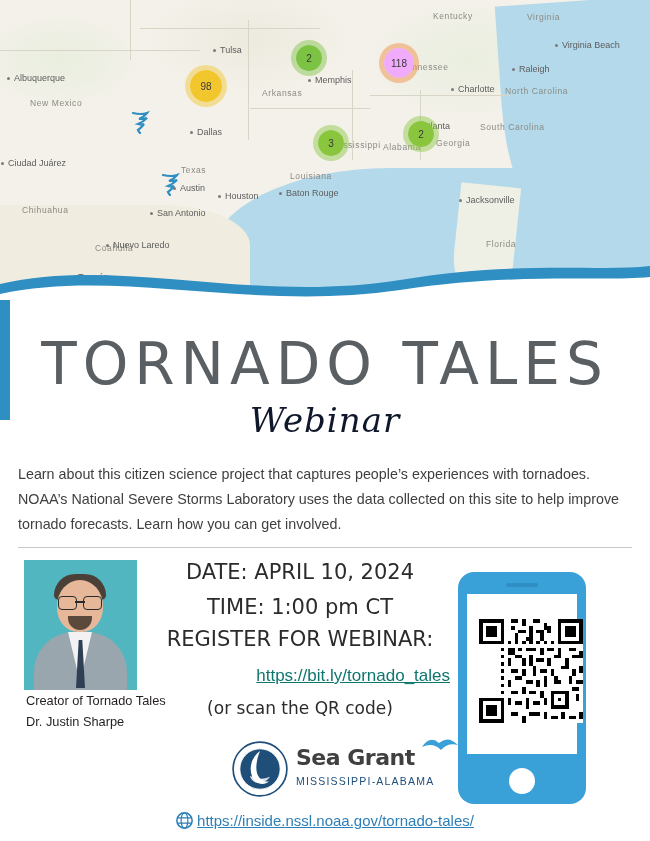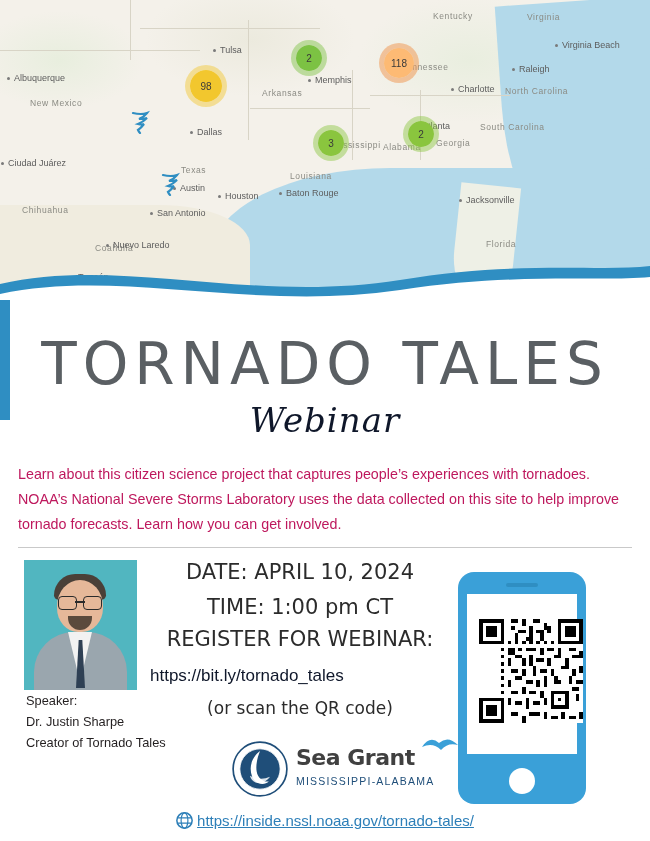--- a/index.html
+++ b/index.html
@@ -157,21 +157,21 @@
   }
 
   
   .blurb {
     position: absolute;
     top: 462px;
     left: 18px;
     width: 614px;
     font-size: 14.3px;
     line-height: 25px;
-    color: #be185d;
+    color: #404040;
     text-align: left;
   }
   .divider {
     position: absolute;
     left: 18px;
     top: 547px;
     width: 614px;
     height: 1px;
     background: #c9c9c9;
   }
@@ -271,23 +271,24 @@
   }
   .date-line { top: 560px; }
   .time-line { top: 595px; }
   .register-line { top: 627px; }
 
   .link-main {
     position: absolute;
     left: 150px;
     top: 666px;
     width: 300px;
-    text-align: left;
+    text-align: right;
     font-size: 17px;
-    color: #0f172a;
+    color: #0f766e;
+    text-decoration: underline;
   }
   .or-scan {
     position: absolute;
     left: 150px;
     top: 698px;
     width: 300px;
     text-align: center;
     font-family: "DejaVu Sans", sans-serif;
     font-size: 17px;
     color: #2b2b2b;
@@ -452,21 +453,21 @@
       <svg viewBox="0 0 20 24" width="20" height="24" aria-hidden="true">
         <path d="M3 3 q8 2 14 0 q-3 4 -8 6 q5 0 8 -1 q-4 4 -9 6 q4 1 6 0 q-3 4 -6 6 q1 2 2 3" fill="none" stroke="#2f8ec2" stroke-width="2.2" stroke-linecap="round"></path>
       </svg>
     </div>
 
     <div id="clusters">
         <div class="cluster" style="left: 296px; top: 45px; width: 26px; height: 26px; background: rgb(124, 194, 67);">
           <div class="ring" style="box-shadow: rgb(124, 194, 67) 0px 0px 0px 5px;"></div>
           <span>2</span>
         </div>
-        <div class="cluster" style="left: 384px; top: 48px; width: 30px; height: 30px; background: #fdba74;">
+        <div class="cluster" style="left: 384px; top: 48px; width: 30px; height: 30px; background: #f0abfc;">
           <div class="ring" style="box-shadow: rgb(240, 138, 60) 0px 0px 0px 5px;"></div>
           <span>118</span>
         </div>
         <div class="cluster" style="left: 190px; top: 70px; width: 32px; height: 32px; background: rgb(242, 199, 46);">
           <div class="ring" style="box-shadow: rgb(242, 199, 46) 0px 0px 0px 5px;"></div>
           <span>98</span>
         </div>
         <div class="cluster" style="left: 318px; top: 130px; width: 26px; height: 26px; background: rgb(138, 197, 62);">
           <div class="ring" style="box-shadow: rgb(138, 197, 62) 0px 0px 0px 5px;"></div>
           <span>3</span>
@@ -500,23 +501,22 @@
   <div class="head"></div>
   <div class="beard"></div>
   <div class="glasses">
       <i></i>
       <b></b>
       <i></i>
     </div>
 </div>
 
 <div class="speaker-block">
-  <div>Speaker:</div>
+  <div>Creator of Tornado Tales</div>
   <div>Dr. Justin Sharpe</div>
-  <div>Creator of Tornado Tales</div>
 </div>
 
 <div class="date-line">DATE: APRIL 10, 2024</div>
 <div class="time-line">TIME: 1:00 pm CT</div>
 <div class="register-line">REGISTER FOR WEBINAR:</div>
 <div class="link-main">https://bit.ly/tornado_tales</div>
 <div class="or-scan">(or scan the QR code)</div>
 
 <div class="phone">
   <div class="speaker-slot"></div>

